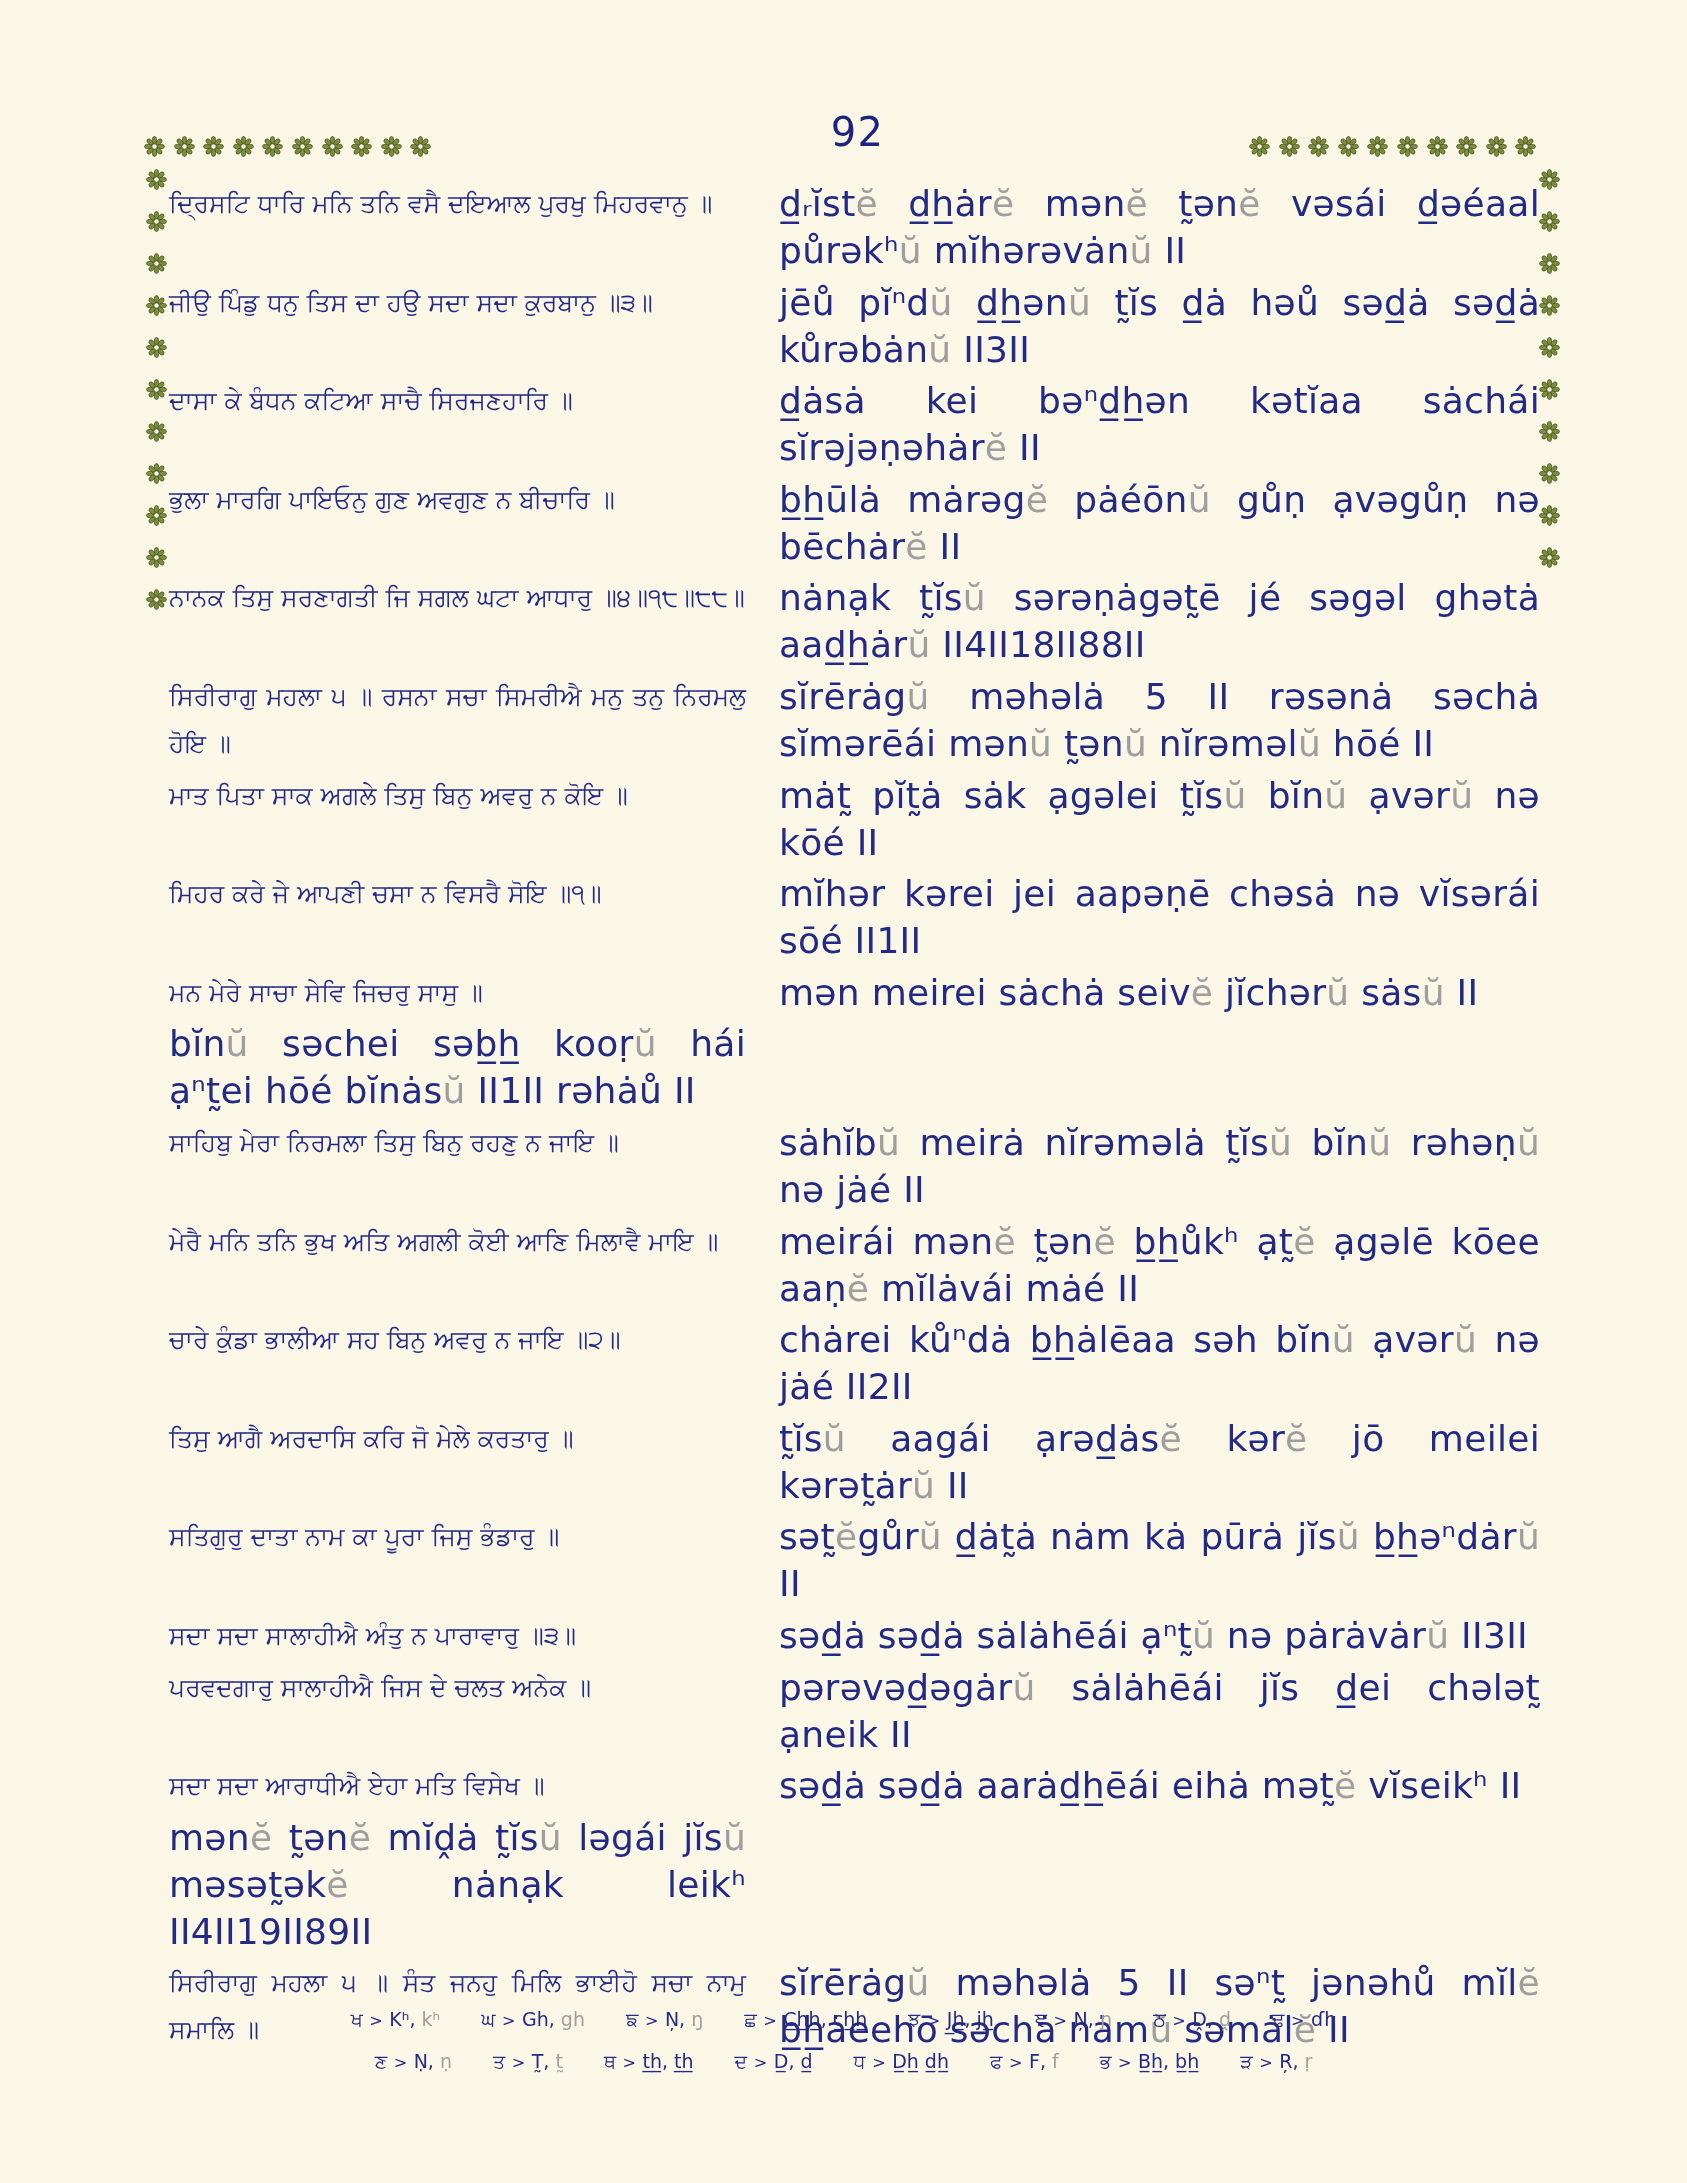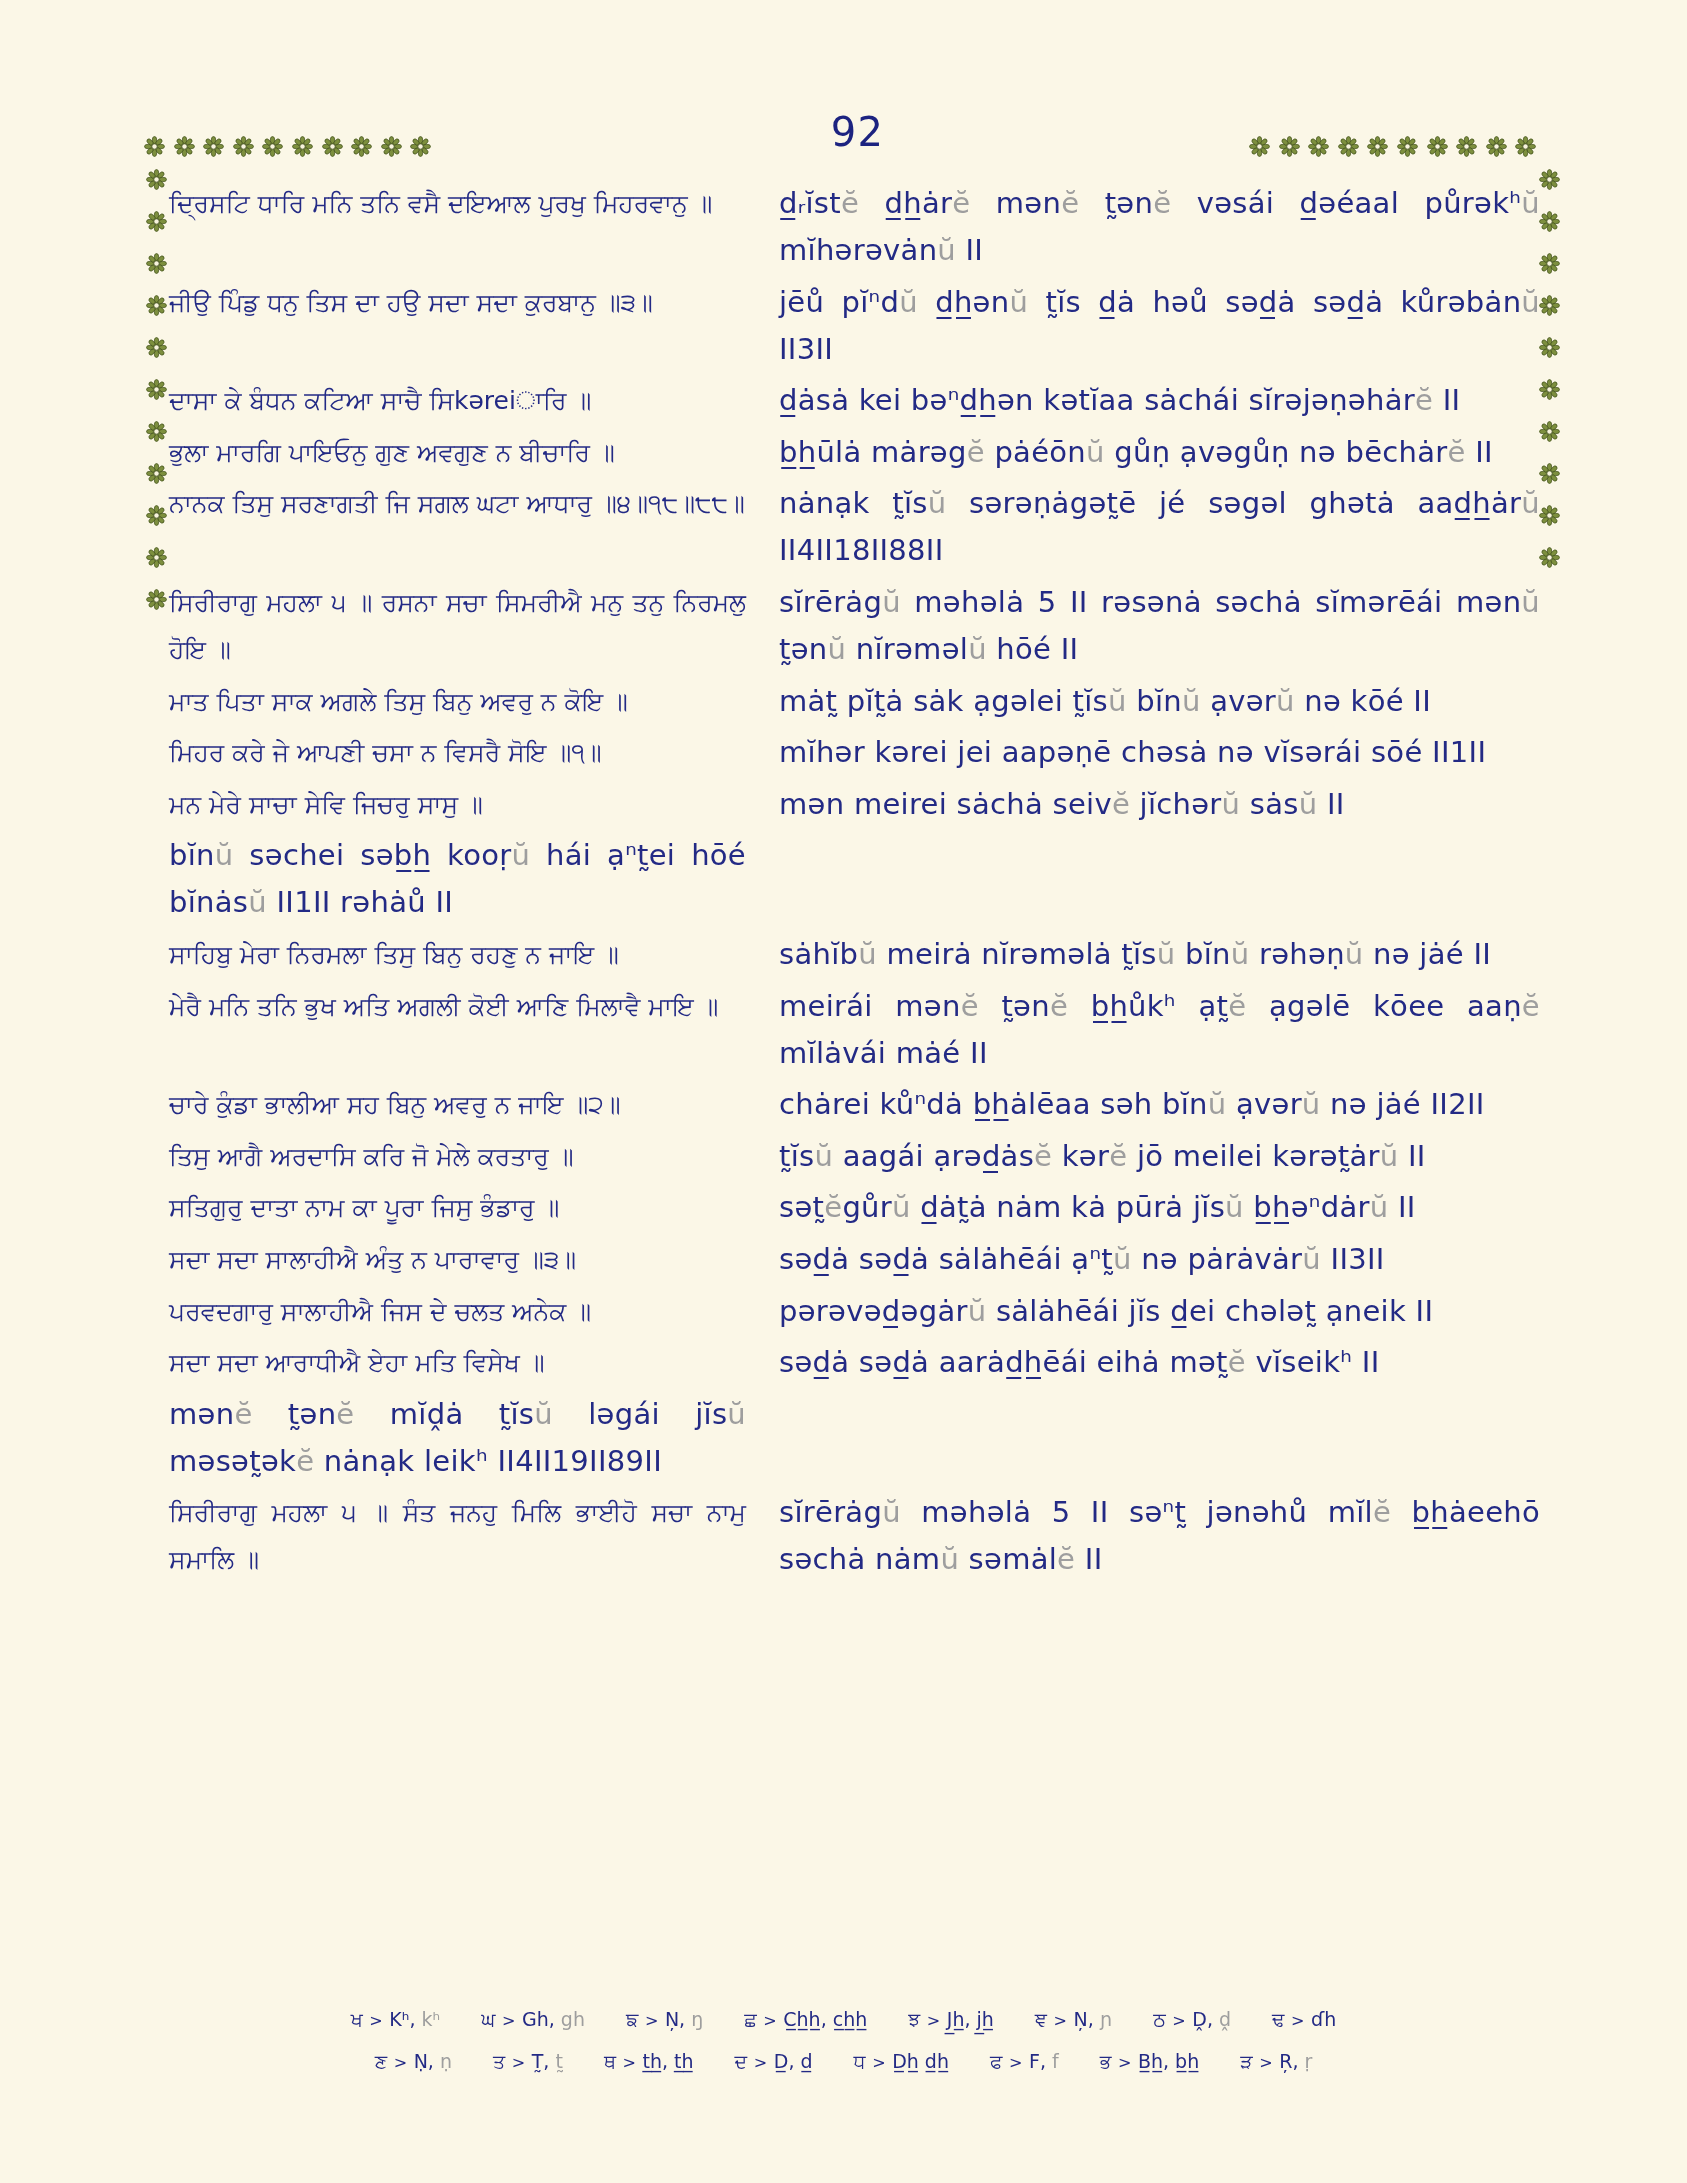--- a/index.html
+++ b/index.html
@@ -23,21 +23,21 @@
   }
   .vrow {
     display:grid; grid-template-columns:577px 761px;
     column-gap:33px; margin-bottom:4.6px;
   }
   .gur {
     font-size:25px; line-height:47px; color:#232a85;
     text-align:justify;
   }
   .rom {
-    font-size:29px; line-height:47px; color:#232a85;
+    font-size:36px; line-height:47px; color:#232a85;
     text-align:justify; letter-spacing:0.3px;
   }
   .mut { color:#9e9e9e; }
   .legend {
     position:absolute; left:0; right:0; top:1999px;
   }
   .legend-row {
     display:flex; justify-content:center; gap:41px;
     font-size:19px; line-height:41px; color:#232a85;
     white-space:nowrap;
@@ -513,21 +513,21 @@
 <div class="content" id="verses">
     <div class="vrow">
       <div class="gur">ਦ੍ਰਿਸਟਿ ਧਾਰਿ ਮਨਿ ਤਨਿ ਵਸੈ ਦਇਆਲ ਪੁਰਖੁ ਮਿਹਰਵਾਨੁ ॥</div>
       <div class="rom">d̲ᵣĭst<span class="mut">ĕ</span> d̲h̲ȧr<span class="mut">ĕ</span> mən<span class="mut">ĕ</span> t̰ən<span class="mut">ĕ</span> vəsái d̲əéaal půrəkʰ<span class="mut">ŭ</span> mĭhərəvȧn<span class="mut">ŭ</span> II</div>
     </div>
     <div class="vrow">
       <div class="gur">ਜੀਉ ਪਿੰਡੁ ਧਨੁ ਤਿਸ ਦਾ ਹਉ ਸਦਾ ਸਦਾ ਕੁਰਬਾਨੁ ॥੩॥</div>
       <div class="rom">jēů pĭⁿd<span class="mut">ŭ</span> d̲h̲ən<span class="mut">ŭ</span> t̰ĭs d̲ȧ həů səd̲ȧ səd̲ȧ kůrəbȧn<span class="mut">ŭ</span> II3II</div>
     </div>
     <div class="vrow">
-      <div class="gur">ਦਾਸਾ ਕੇ ਬੰਧਨ ਕਟਿਆ ਸਾਚੈ ਸਿkəreiਾਰਿ ॥</div>
+      <div class="gur">ਦਾਸਾ ਕੇ ਬੰਧਨ ਕਟਿਆ ਸਾਚੈ ਸਿਰਜਣਹਾਰਿ ॥</div>
       <div class="rom">d̲ȧsȧ kei bəⁿd̲h̲ən kətĭaa sȧchái sĭrəjəṇəhȧr<span class="mut">ĕ</span> II</div>
     </div>
     <div class="vrow">
       <div class="gur">ਭੁਲਾ ਮਾਰਗਿ ਪਾਇਓਨੁ ਗੁਣ ਅਵਗੁਣ ਨ ਬੀਚਾਰਿ ॥</div>
       <div class="rom">b̲h̲ūlȧ mȧrəg<span class="mut">ĕ</span> pȧéōn<span class="mut">ŭ</span> gůṇ ạvəgůṇ nə bēchȧr<span class="mut">ĕ</span> II</div>
     </div>
     <div class="vrow">
       <div class="gur">ਨਾਨਕ ਤਿਸੁ ਸਰਣਾਗਤੀ ਜਿ ਸਗਲ ਘਟਾ ਆਧਾਰੁ ॥੪॥੧੮॥੮੮॥</div>
       <div class="rom">nȧnạk t̰ĭs<span class="mut">ŭ</span> sərəṇȧgət̰ē jé səgəl ghətȧ aad̲h̲ȧr<span class="mut">ŭ</span> II4II18II88II</div>
     </div>

